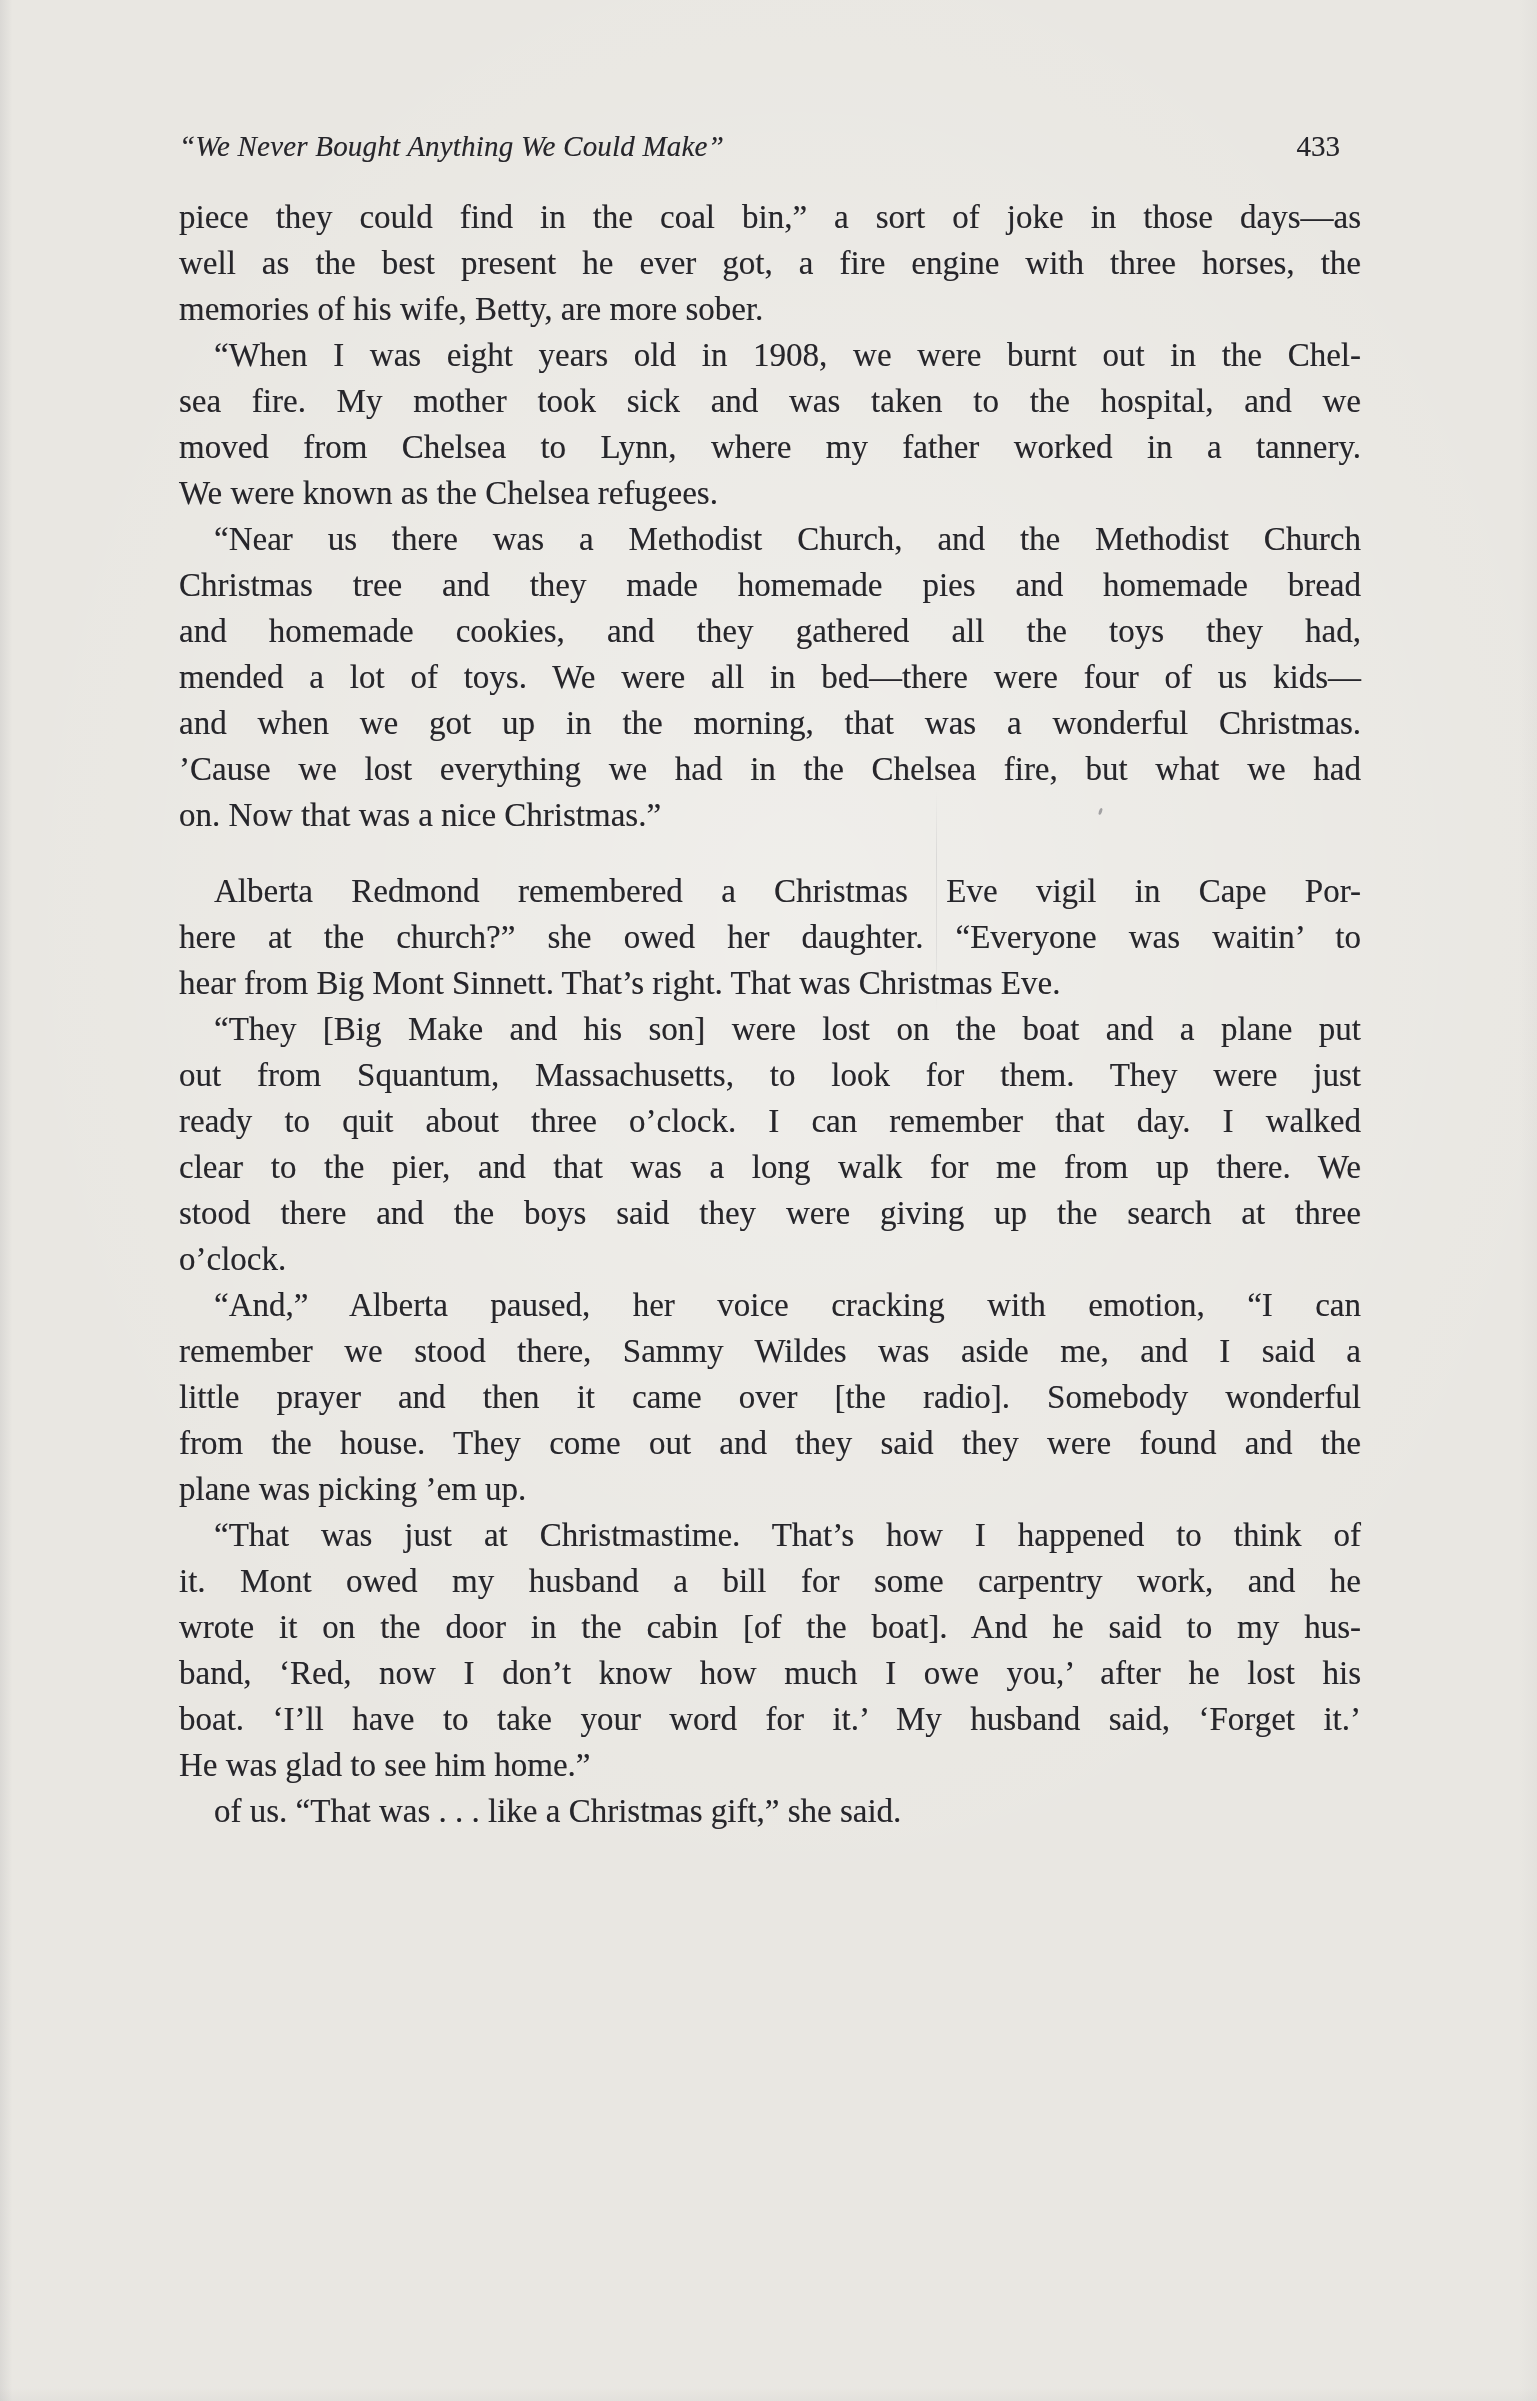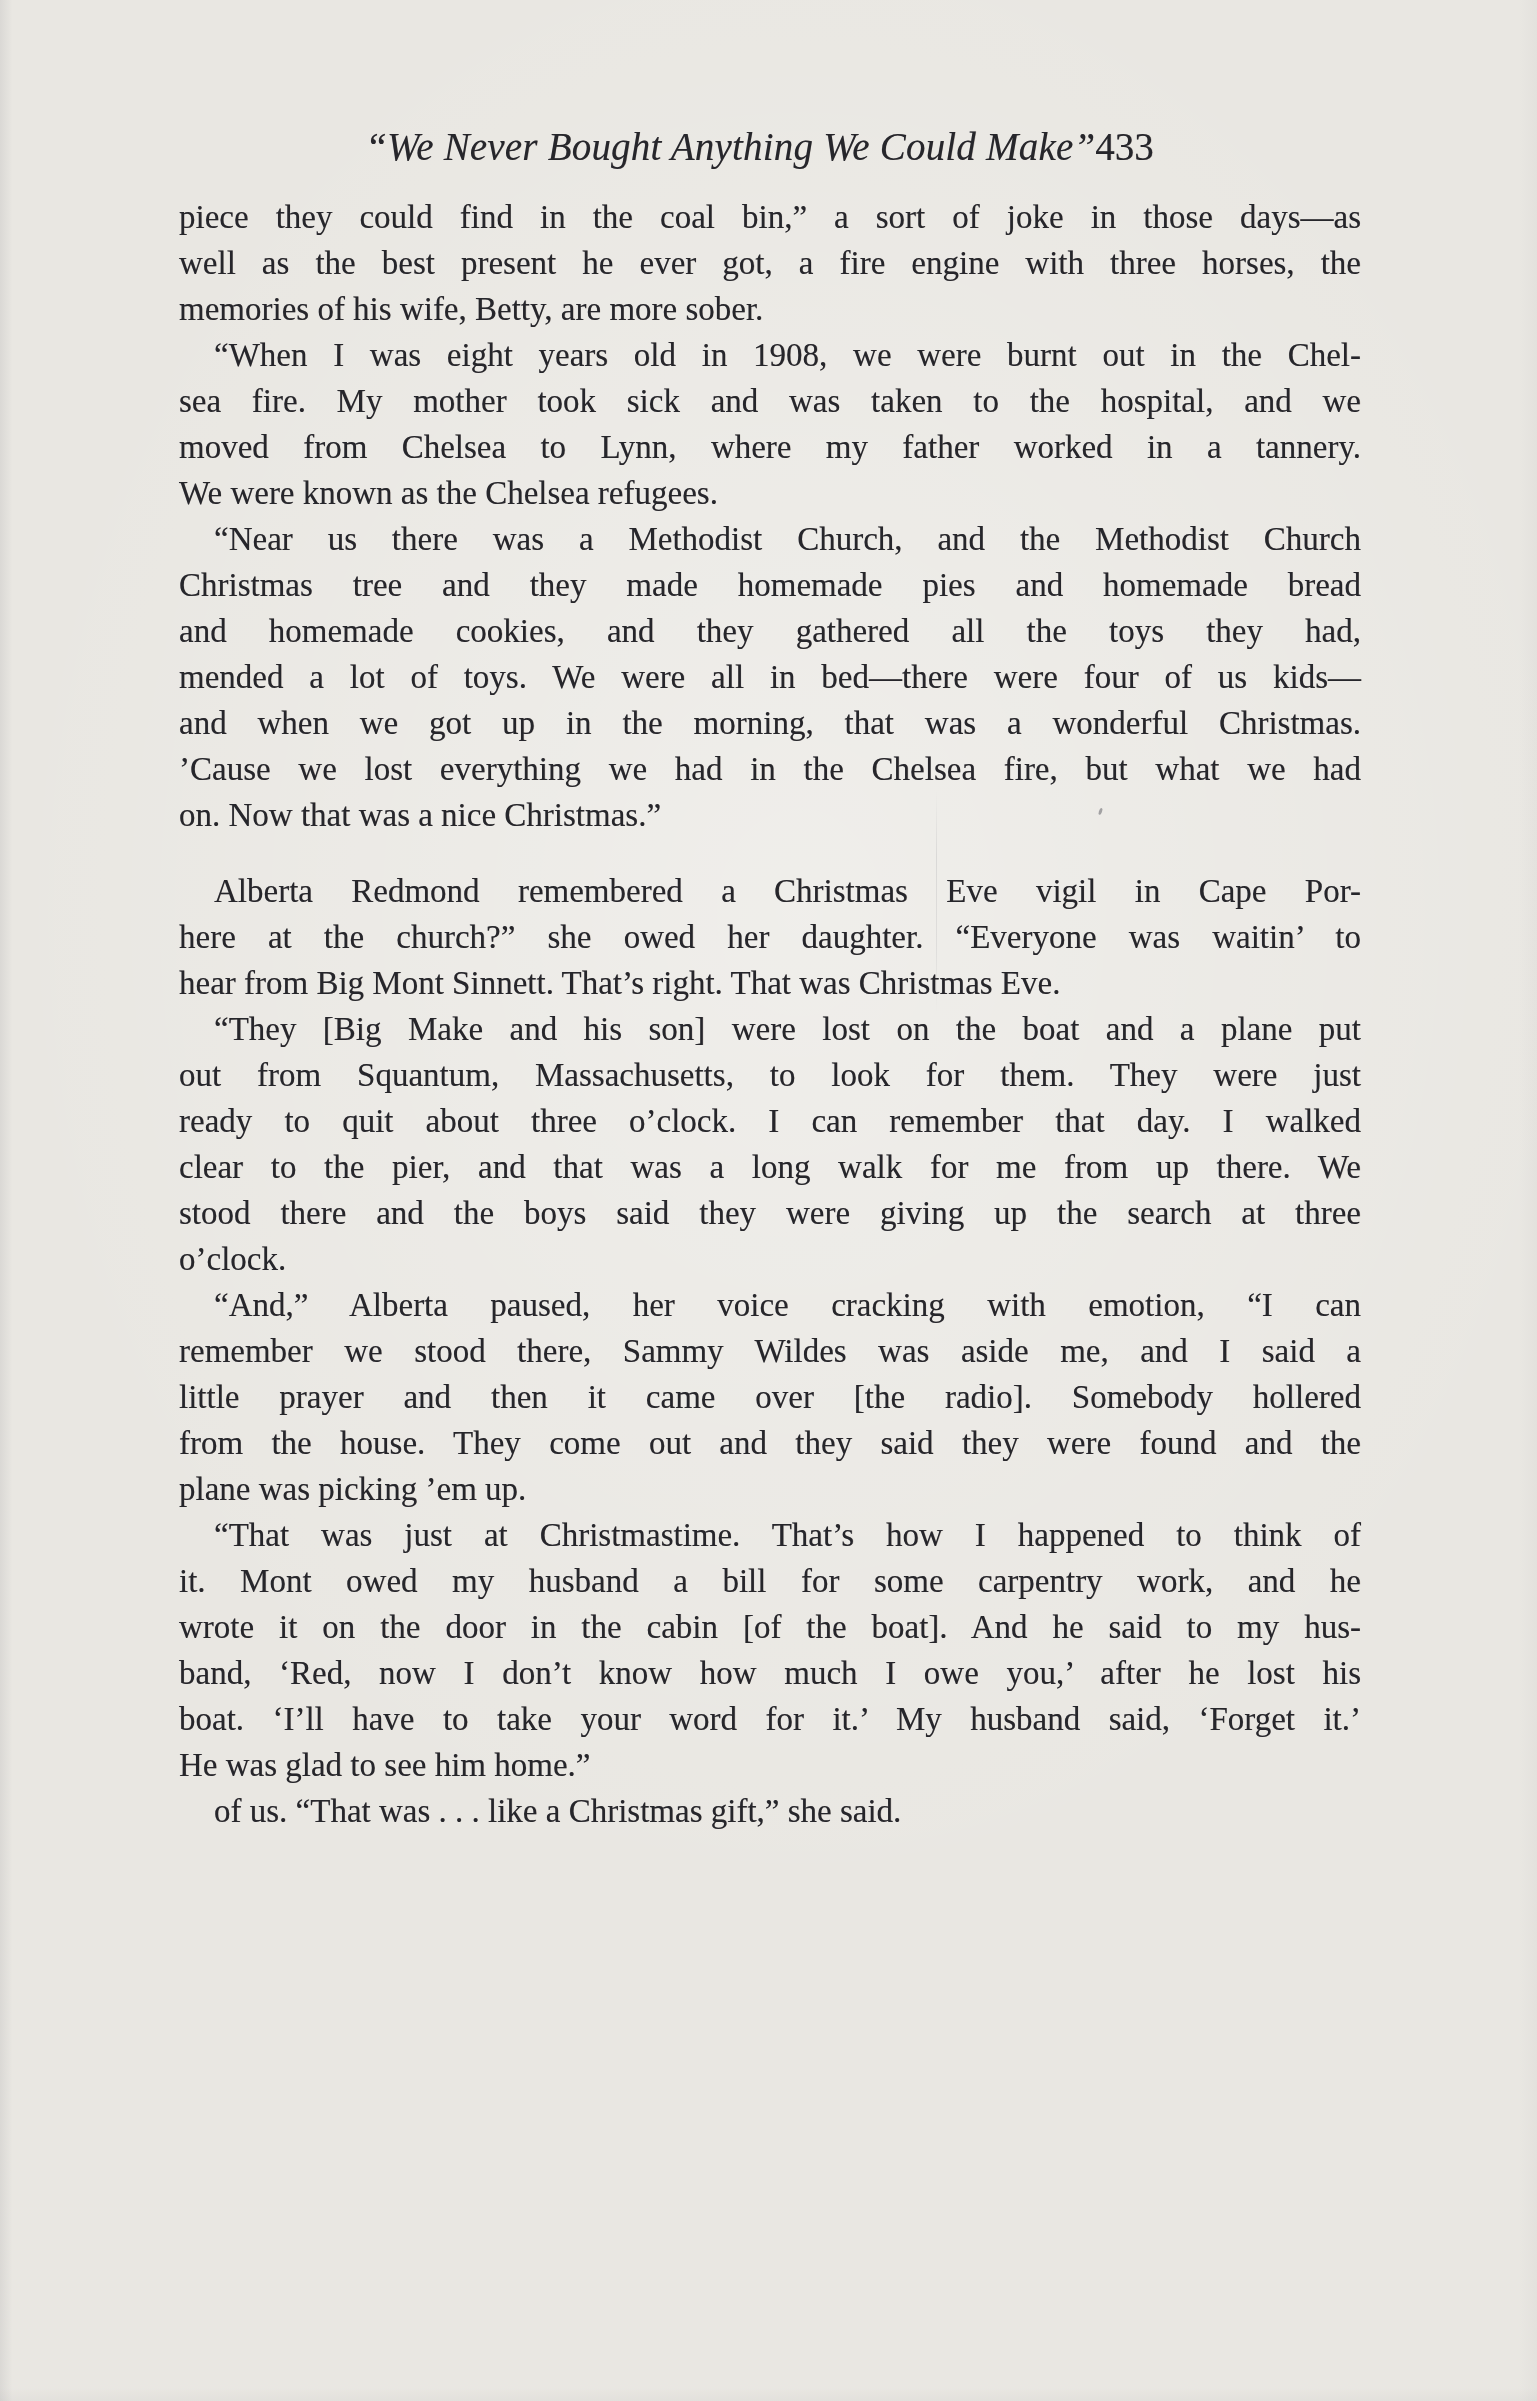--- a/index.html
+++ b/index.html
@@ -11,22 +11,22 @@
       radial-gradient(ellipse 1153px 1441px at 52% 38%, rgba(255,255,255,0.30), rgba(255,255,255,0) 70%),
       linear-gradient(90deg, rgba(110,110,118,0.12) 0px, rgba(110,110,118,0.0) 12.5px),
       linear-gradient(270deg, rgba(120,120,126,0.05) 0px, rgba(120,120,126,0.0) 19px),
       linear-gradient(0deg, rgba(120,120,126,0.06) 0px, rgba(120,120,126,0.0) 13.4px);
     font-family:"Liberation Serif","DejaVu Serif",serif;
     color:#26262b;
     overflow:hidden;
   }
   .running-header{
     position:absolute;left:179px;top:128px;width:1161px;
-    display:flex;justify-content:center;align-items:baseline;
-    font-size:39px;line-height:37px;
+    display:flex;justify-content:space-between;align-items:baseline;
+    font-size:29px;line-height:37px;
   }
   .header-title{
     font-style:italic;
     letter-spacing:0.2px;
     text-shadow:0.3px 0.3px 0.4px rgba(95,75,60,0.35), -0.2px 0 0.3px rgba(60,70,110,0.22);
   }
   .page-number{
     font-style:normal;
     text-shadow:0.3px 0.3px 0.4px rgba(95,75,60,0.35), -0.2px 0 0.3px rgba(60,70,110,0.22);
   }
@@ -100,21 +100,21 @@
       <div class="line">out from Squantum, Massachusetts, to look for them. They were just</div>
       <div class="line">ready to quit about three o’clock. I can remember that day. I walked</div>
       <div class="line">clear to the pier, and that was a long walk for me from up there. We</div>
       <div class="line">stood there and the boys said they were giving up the search at three</div>
       <div class="line end">o’clock.</div>
     </div>
 
     <div class="para indent">
       <div class="line">“And,” Alberta paused, her voice cracking with emotion, “I can</div>
       <div class="line">remember we stood there, Sammy Wildes was aside me, and I said a</div>
-      <div class="line">little prayer and then it came over [the radio]. Somebody hollered</div>
+      <div class="line">little prayer and then it came over [the radio]. Somebody wonderful</div>
       <div class="line">from the house. They come out and they said they were found and the</div>
       <div class="line end">plane was picking ’em up.</div>
     </div>
 
     <div class="para indent">
       <div class="line">“That was just at Christmastime. That’s how I happened to think of</div>
       <div class="line">it. Mont owed my husband a bill for some carpentry work, and he</div>
       <div class="line">wrote it on the door in the cabin [of the boat]. And he said to my hus-</div>
       <div class="line">band, ‘Red, now I don’t know how much I owe you,’ after he lost his</div>
       <div class="line">boat. ‘I’ll have to take your word for it.’ My husband said, ‘Forget it.’</div>

